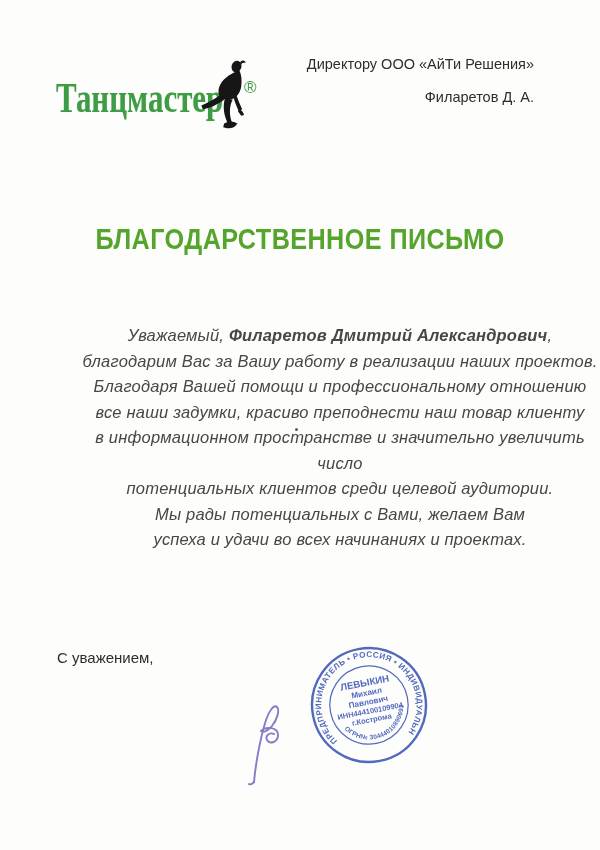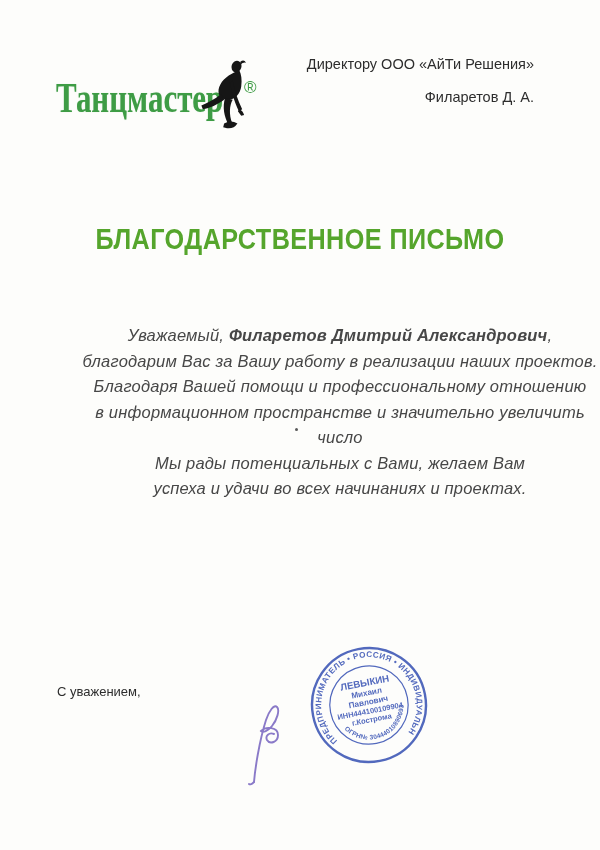--- a/index.html
+++ b/index.html
@@ -23,21 +23,21 @@
     font-size:30px;font-weight:700;letter-spacing:.5px;color:#55a52c;
     transform:scaleX(0.84);transform-origin:center top;}
 
   
   .body-text{position:absolute;top:323px;left:40px;width:520px;text-align:center;
     font-size:16.5px;font-style:italic;line-height:25.5px;color:#474747;letter-spacing:.2px;margin-left:40px;}
   .body-text b{font-weight:700;}
   .speck{position:absolute;left:295px;top:428px;width:3px;height:3px;border-radius:50%;background:#5a5a5a;}
 
   
-  .signoff{position:absolute;left:57px;top:678px;color:#2d2d2d;font-size:13px;line-height:28px;}
+  .signoff{position:absolute;left:57px;top:644px;color:#2d2d2d;font-size:15px;line-height:28px;}
 
   
   .signature{position:absolute;left:228px;top:698px;width:64px;height:90px;}
 
   
   .stamp{position:absolute;left:308px;top:644px;width:122px;height:122px;
     transform:rotate(-11deg);opacity:.88;}
   .stamp text{fill:#3b55b5;font-family:"Liberation Sans",sans-serif;}
   .stamp .ring{font-size:8px;font-weight:700;letter-spacing:.4px;}
   .stamp .arc{font-size:6.4px;font-weight:700;letter-spacing:.2px;}
@@ -72,21 +72,23 @@
     <div>Директору ООО «АйТи Решения»</div>
     <div>Филаретов Д. А.</div>
   </div>
 
   <h1 class="title">БЛАГОДАРСТВЕННОЕ ПИСЬМО</h1>
 
   <div class="body-text">
     <div><span>Уважаемый, </span><b>Филаретов Дмитрий Александрович</b><span>,</span></div>
     <div>благодарим Вас за Вашу работу в реализации наших проектов.</div>
     <div>Благодаря Вашей помощи и профессиональному отношению</div>
+    <div>все наши задумки, красиво преподнести наш товар клиенту</div>
     <div>в информационном пространстве и значительно увеличить число</div>
+    <div>потенциальных клиентов среди целевой аудитории.</div>
     <div>Мы рады потенциальных с Вами, желаем Вам</div>
     <div>успеха и удачи во всех начинаниях и проектах.</div>
   </div>
   <div class="speck"></div>
 
   <div class="signoff">
     <div>С уважением,</div>
   </div>
 
   <svg class="signature" viewBox="0 0 64 90">

